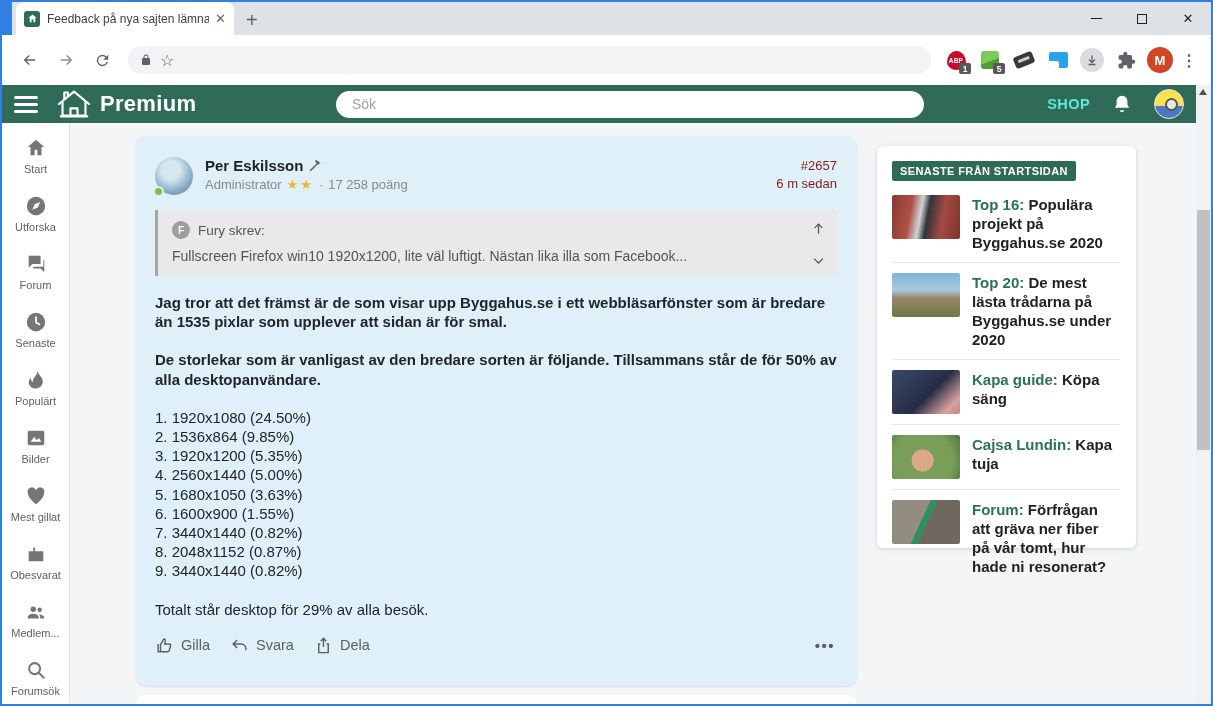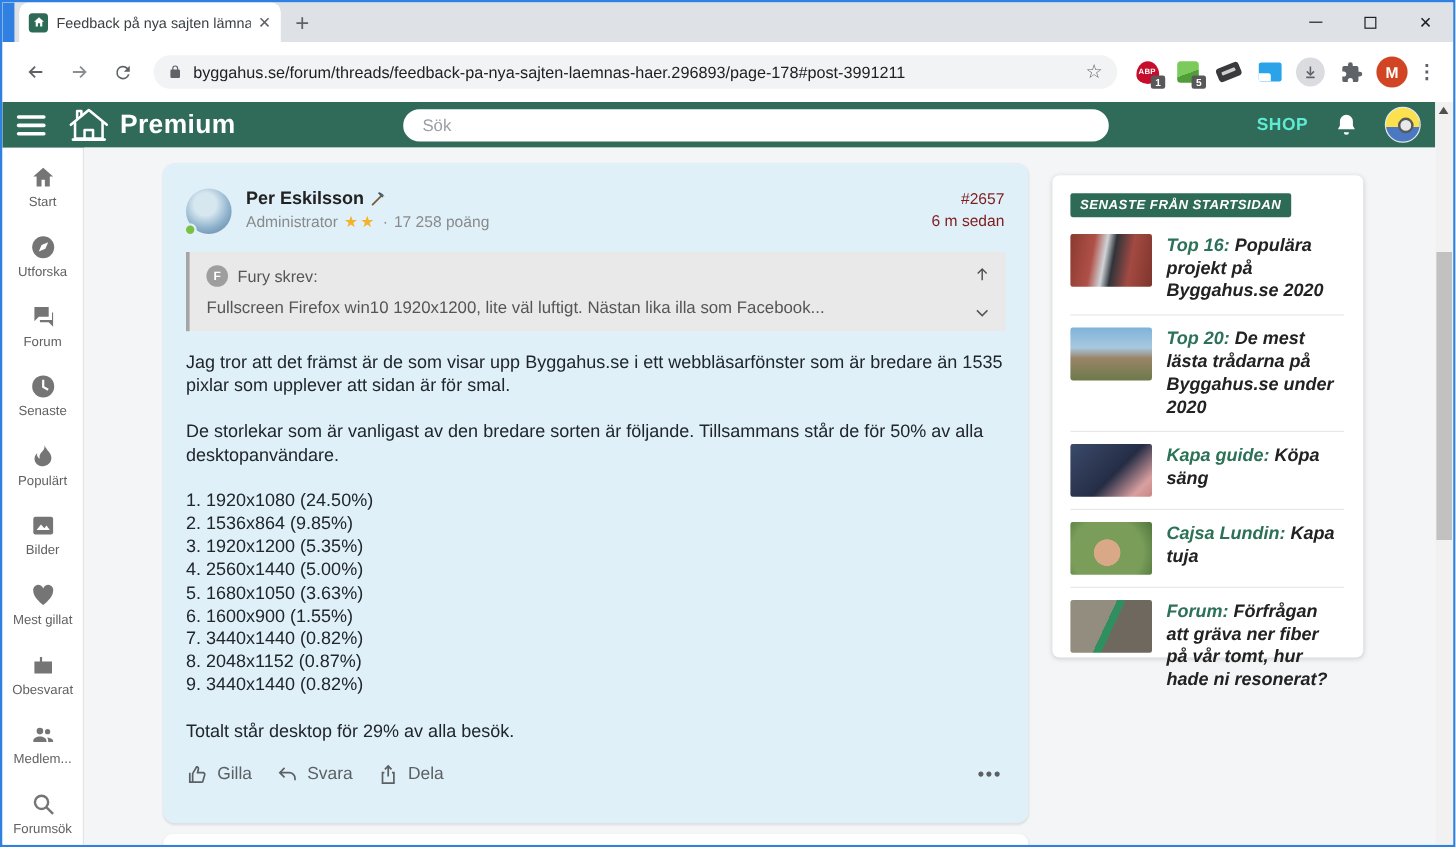--- a/index.html
+++ b/index.html
@@ -77,30 +77,30 @@
 
   .quote-block { margin: 15px 19px 0 19px; background: #e9e9e9; border-left: 3px solid #a5a5a5; padding: 11px 36px 12px 14px; position: relative; }
   .quote-head { display: flex; align-items: center; gap: 8px; }
   .quote-avatar { width: 18px; height: 18px; border-radius: 50%; background: #9e9e9e; color: #fff; font-size: 10px; font-weight: bold; display: flex; align-items: center; justify-content: center; }
   .quote-attr { font-size: 13.5px; color: #555; }
   .quote-text { margin-top: 9px; font-size: 14px; color: #555; }
   .q-arrow-up { position: absolute; right: 12px; top: 11px; color: #555; }
   .q-chevron-down { position: absolute; right: 12px; bottom: 8px; color: #555; }
 
   .post-body { padding: 17px 20px 0 19px; font-size: 15px; color: #20262b; line-height: 19.2px; }
-  .post-body .para { margin-bottom: 19px; }
+  .post-body .para { margin-bottom: 19px; font-weight: bold; }
   .res-line { white-space: nowrap; }
   .total-line { margin-top: 19px; }
 
   .post-actions { display: flex; align-items: center; gap: 20px; padding: 17px 22px 0 19px; color: #5c6063; font-size: 14.5px; }
   .action-btn { display: flex; align-items: center; gap: 7px; cursor: default; }
   .more-btn { margin-left: auto; font-weight: bold; letter-spacing: 1.5px; font-size: 15px; }
 
   
-  .news-card { position: absolute; left: 807px; top: 23px; width: 259px; height: 402px; background: #fff; border-radius: 6px; box-shadow: 0 1px 4px rgba(0,0,0,.15); padding: 15px 16px 0 15px; font-style: italic; }
+  .news-card { position: absolute; left: 807px; top: 23px; width: 259px; height: 402px; background: #fff; border-radius: 6px; box-shadow: 0 1px 4px rgba(0,0,0,.15); padding: 15px 16px 0 15px; }
   .news-badge { display: inline-block; background: #2e6b57; color: #fff; font-size: 11px; font-weight: bold; letter-spacing: .4px; padding: 4px 8px; border-radius: 2px; margin-bottom: 4px; }
   .news-item { display: flex; gap: 12px; padding: 10px 0; }
   .news-item + .news-item { border-top: 1px solid #e8e8e8; }
   .thumb { width: 68px; height: 44px; border-radius: 2px; flex-shrink: 0; }
   .thumb-1 { background: linear-gradient(100deg,#8a3a30 0%,#b05048 28%,#cfd4d8 42%,#30343a 52%,#a34a42 72%,#7e352c 100%); }
   .thumb-2 { background: linear-gradient(180deg,#7fb3d9 0%,#a8c8e0 38%,#9a8468 58%,#6b7a4a 100%); }
   .thumb-3 { background: linear-gradient(135deg,#3a4a6b 0%,#252d45 55%,#d9a0a0 85%,#c98585 100%); }
   .thumb-4 { background: radial-gradient(circle at 45% 58%, #d9a886 0 24%, #7a9e5a 25% 65%, #50753c 100%); }
   .thumb-5 { background: linear-gradient(115deg,#938d80 0 44%,#2f8f5f 44% 52%,#6e685e 52% 100%); }
   .news-text { font-size: 15px; font-weight: bold; line-height: 19px; color: #222; }
@@ -154,21 +154,20 @@
     </span>
     <span class="nav-ic">
       <svg width="17" height="17" viewBox="0 0 24 24" fill="#5f6368">
           <path d="M17.65 6.35A8 8 0 1 0 19.73 14h-2.08A6 6 0 1 1 12 6c1.66 0 3.14.69 4.22 1.78L13 11h7V4z"></path>
         </svg>
     </span>
     <div class="omnibox">
       <svg width="12" height="14" viewBox="0 0 24 24" fill="#5f6368">
           <path d="M18 8h-1V6a5 5 0 0 0-10 0v2H6a2 2 0 0 0-2 2v10a2 2 0 0 0 2 2h12a2 2 0 0 0 2-2V10a2 2 0 0 0-2-2zM9 6a3 3 0 0 1 6 0v2H9z"></path>
         </svg>
-      <span class="url-text">byggahus.se/forum/threads/feedback-pa-nya-sajten-laemnas-haer.296893/page-178#post-3991211</span>
       <span class="star-ic">☆</span>
     </div>
     <span class="ext">
       <span class="ext-abp">ABP</span>
       <span class="badge">1</span>
     </span>
     <span class="ext">
       <span class="ext-green"></span>
       <span class="badge">5</span>
     </span>

